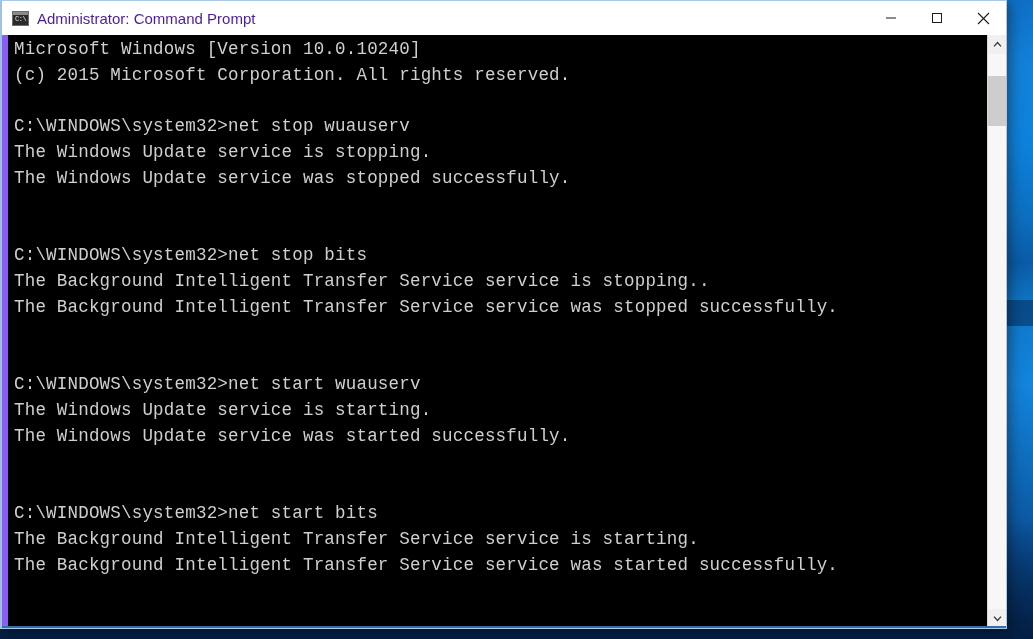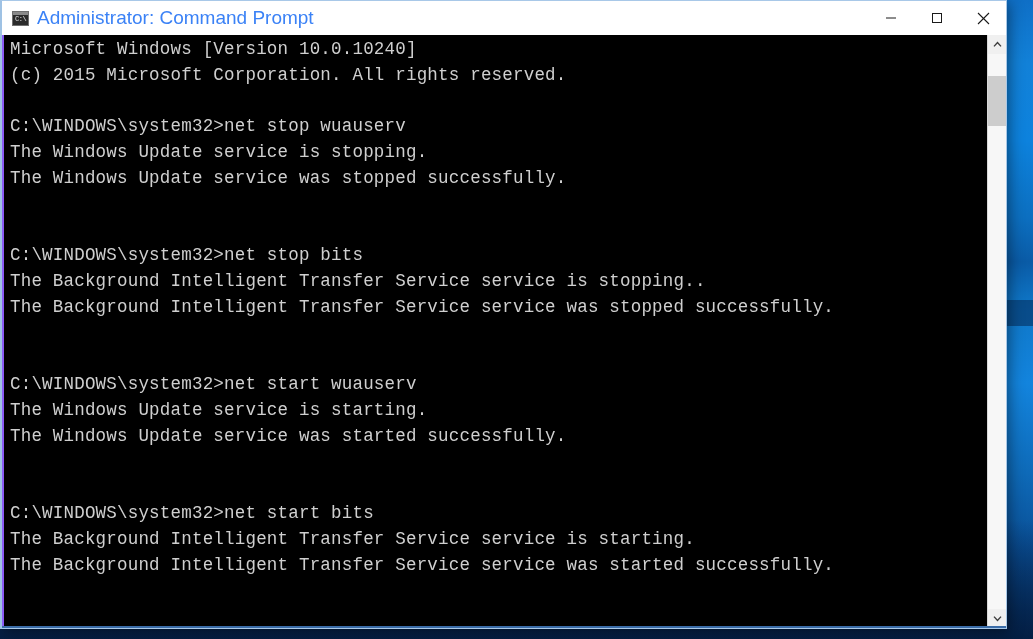--- a/index.html
+++ b/index.html
@@ -101,22 +101,22 @@
     position: absolute;
     left: 2px;
     top: 3px;
     font-family: "Liberation Mono", monospace;
     font-size: 7px;
     line-height: 9px;
     color: #e8e8e8;
     letter-spacing: -0.5px;
   }
   #title-text {
-    font-size: 19px;
-    color: #3b82f6;
+    font-size: 15px;
+    color: #4c1d95;
     font-family: "Liberation Sans", sans-serif;
     white-space: nowrap;
   }
   #window-controls {
     position: absolute;
     right: 0;
     top: 0;
     height: 34px;
     display: flex;
   }
@@ -130,21 +130,21 @@
     border: none;
     cursor: default;
   }
   .win-btn svg { display: block; }
 
   
   #console-body {
     position: relative;
     height: 593px;
     background: #000000;
-    border-left: 2px solid #8b5cf6;
+    border-left: 6px solid #8b5cf6;
     box-sizing: border-box;
     overflow: hidden;
   }
   #console-text {
     position: absolute;
     left: 6px;
     top: 2px;
     right: 28px;
     font-family: "Liberation Mono", "DejaVu Sans Mono", monospace;
     font-size: 17.5px;

